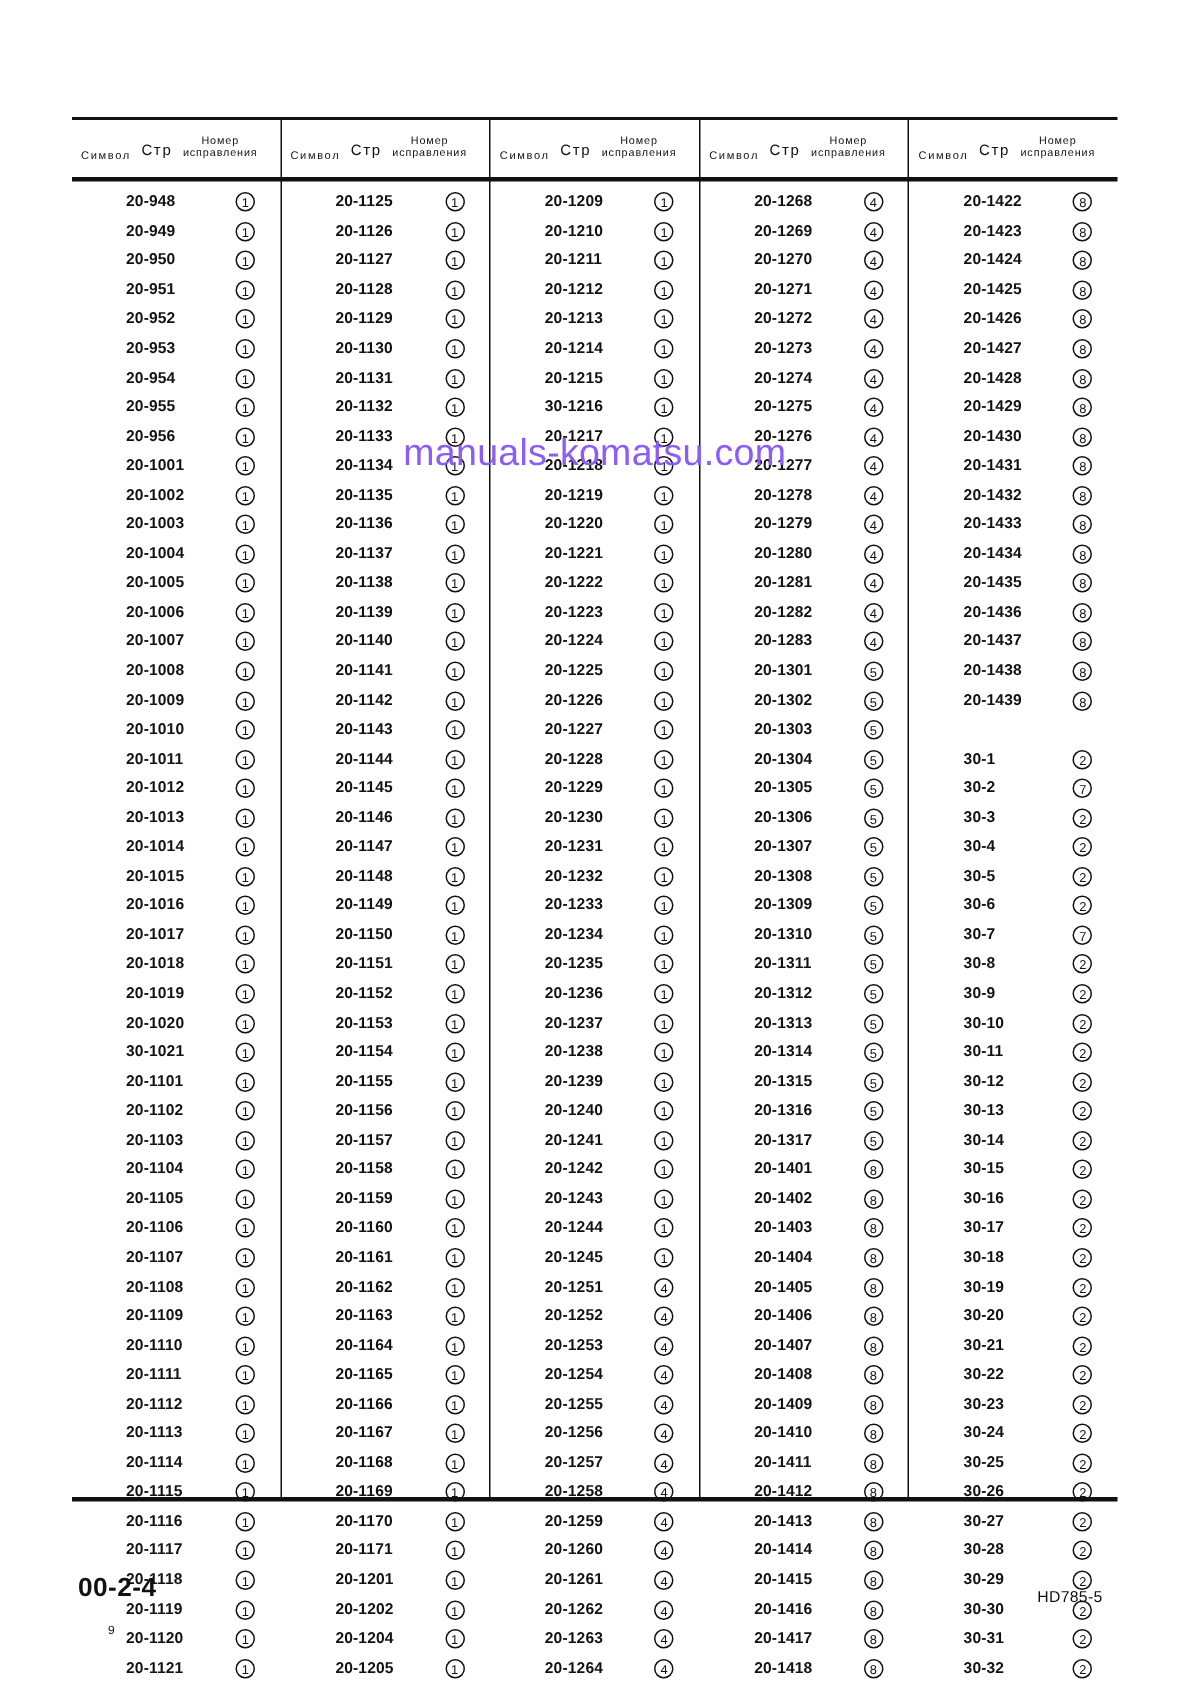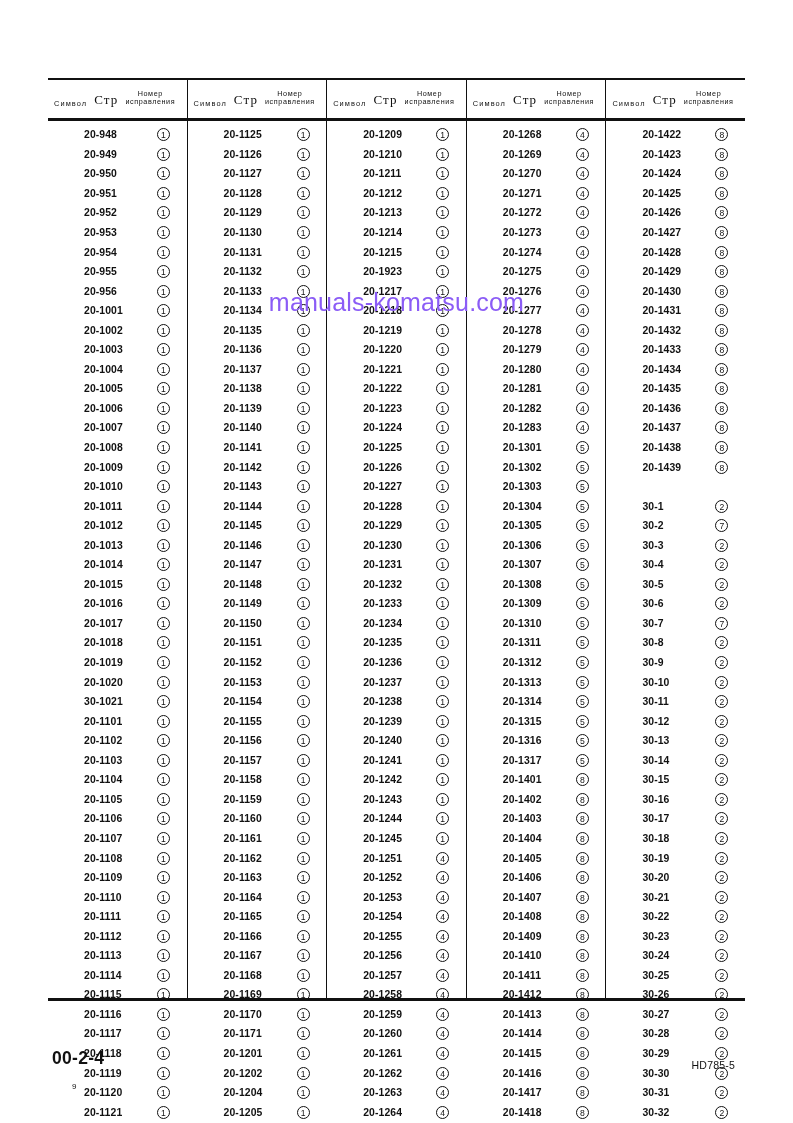--- a/index.html
+++ b/index.html
@@ -70,27 +70,26 @@
     box-sizing: border-box;
   }
   .head-sym {
     font-size: 7.4px;
     letter-spacing: 1.1px;
     color: #111;
     white-space: nowrap;
     margin-top: 10px;
   }
   .head-str {
-    font-size: 13px;
+    font-size: 10px;
     letter-spacing: 1.1px;
     color: #111;
     white-space: nowrap;
     margin-left: 7px;
     margin-top: 4px;
-    font-family: Liberation Serif, serif;
   }
   .head-rev {
     font-size: 7.2px;
     letter-spacing: 0.6px;
     color: #111;
     line-height: 1.12;
     text-align: center;
     margin-left: 7px;
     white-space: nowrap;
     font-weight: normal;
@@ -652,21 +651,21 @@
             </div>
             <div class="row">
               <span class="code">20-1214</span>
               <span class="rev">1</span>
             </div>
             <div class="row">
               <span class="code">20-1215</span>
               <span class="rev">1</span>
             </div>
             <div class="row">
-              <span class="code">20-1923</span>
+              <span class="code">30-1216</span>
               <span class="rev">1</span>
             </div>
             <div class="row">
               <span class="code">20-1217</span>
               <span class="rev">1</span>
             </div>
             <div class="row">
               <span class="code">20-1218</span>
               <span class="rev">1</span>
             </div>

